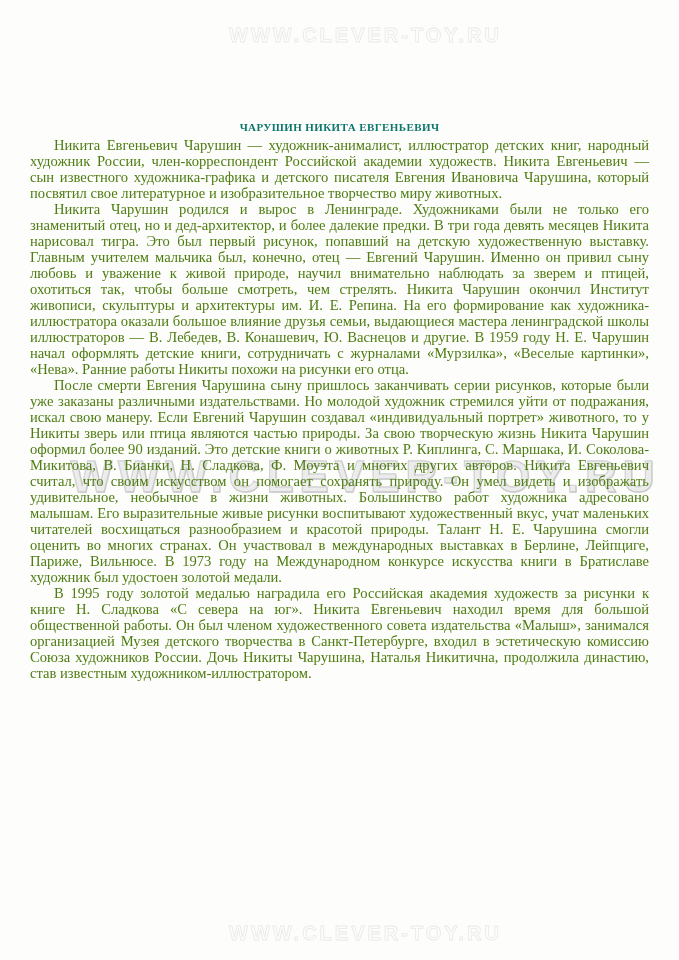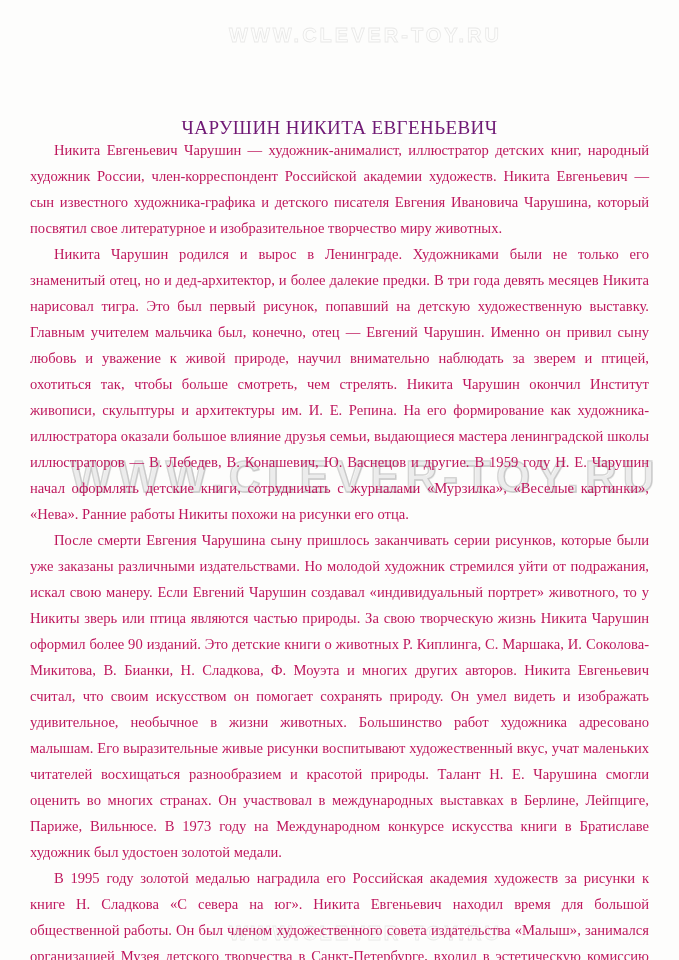--- a/index.html
+++ b/index.html
@@ -18,41 +18,41 @@
     color: #212344;
   }
   .content {
     position: relative;
     z-index: 2;
     padding: 118px 30px 0 30px;
   }
   .doc-title {
     margin: 0;
     text-align: center;
-    font-size: 19px;
-    font-weight: normal;
+    font-size: 11px;
+    font-weight: bold;
     letter-spacing: 0.4px;
     line-height: 19px;
-    color: #701a75;
+    color: #0f766e;
   }
   .doc-subtitle {
     margin: 0 0 24px 0;
     text-align: center;
     font-size: 15px;
     font-weight: bold;
     line-height: 19px;
     color: #1d1f3e;
   }
   .body-text p {
     margin: 0;
     font-size: 14.6px;
-    line-height: 26px;
+    line-height: 16px;
     text-align: justify;
     text-indent: 24px;
-    color: #be185d;
+    color: #4d7c0f;
   }
   .watermark {
     position: absolute;
     left: 8px;
     width: 100%;
     text-align: center;
     font-family: "Liberation Sans", "DejaVu Sans", sans-serif;
     font-weight: bold;
     white-space: nowrap;
     pointer-events: none;

